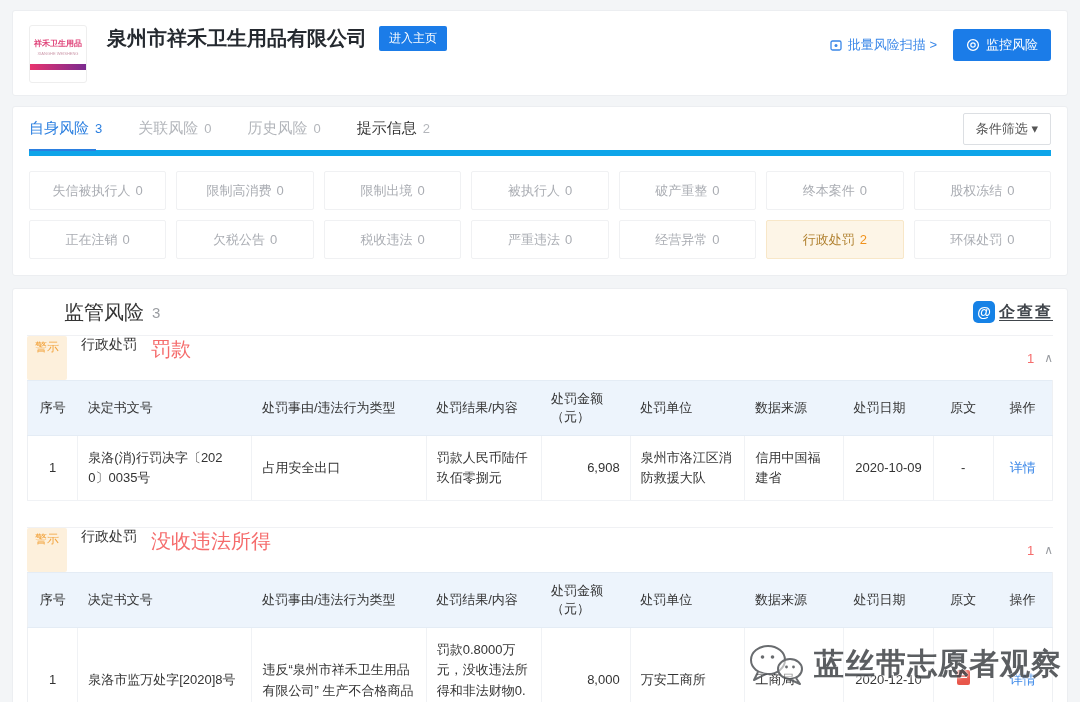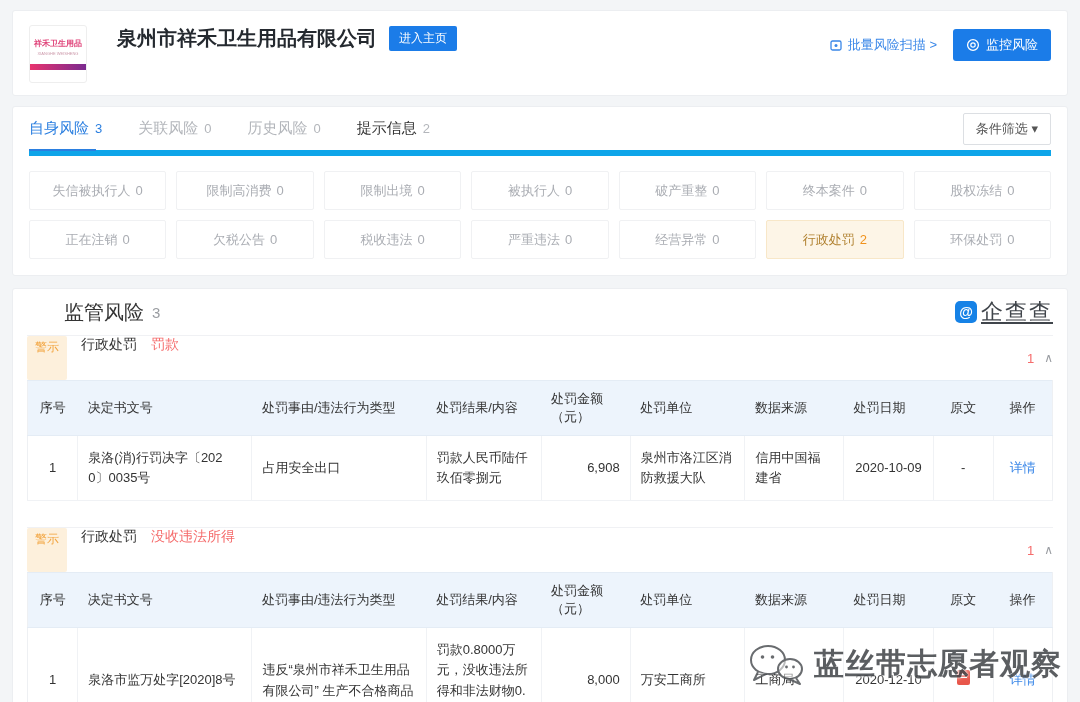--- a/index.html
+++ b/index.html
@@ -5,21 +5,21 @@
   * { margin:0; padding:0; box-sizing:border-box; }
   html,body { width:1080px; height:702px; overflow:hidden; }
   body {
     font-family:"Liberation Sans","DejaVu Sans",sans-serif;
     background:#f3f5f7; color:#333; font-size:13px; position:relative;
   }
   .card { background:#fff; border:1px solid #eceef1; border-radius:3px; margin:0 12px; }
 
   
   .header-card { margin-top:10px; padding:14px 16px; display:flex; align-items:flex-start; height:86px; }
-  .logo { width:58px; height:58px; border:1px solid #eee; border-radius:3px; margin-right:30px;
+  .logo { width:58px; height:58px; border:1px solid #eee; border-radius:3px; margin-right:20px;
           display:flex; flex-direction:column; justify-content:center; align-items:center; overflow:hidden; flex:none; background:#fff; }
   .logo .l1 { color:#e0447a; font-size:8px; font-weight:bold; white-space:nowrap; }
   .logo .l2 { color:#c9a; font-size:4px; white-space:nowrap; margin-top:2px; }
   .logo .bar { width:100%; height:6px; margin-top:8px; background:linear-gradient(90deg,#e8336e,#7a2a8f); }
   .title-row { display:flex; align-items:center; gap:12px; }
   .company-name { font-size:20px; font-weight:bold; color:#24292f; }
   .btn-blue { background:#1b7ce8; color:#fff; border-radius:2px; cursor:pointer; display:inline-flex; align-items:center; }
   .enter-home { font-size:12px; padding:4px 10px; }
   .info-row { margin-top:14px; font-size:13px; color:#333; display:flex; }
   .info-item { margin-right:46px; }
@@ -45,27 +45,27 @@
   .filter-cell.hl .fcnt { color:#f0921d; }
 
   
   .main-card { margin-top:12px; padding:0 14px; height:440px; overflow:hidden; }
   .main-head { display:flex; align-items:center; height:46px; }
   .main-title { font-size:20px; color:#333;margin-left:37px; }
   .main-count { font-size:15px; color:#9a9da2; margin-left:8px; }
   .brand { margin-left:auto; display:flex; align-items:center; gap:4px; }
   .brand-icon { width:22px; height:22px; background:#1682e6; border-radius:5px; color:#fff; font-size:14px; font-weight:bold;
                 display:flex; align-items:center; justify-content:center; }
-  .brand-name { font-size:22px; color:#40454b; font-weight:normal; letter-spacing:2px; text-decoration:underline; text-underline-offset:3px; }
+  .brand-name { font-size:16px; color:#40454b; font-weight:bold; letter-spacing:2px; text-decoration:underline; text-underline-offset:3px; }
 
   .group { border-top:1px solid #f0f1f4; padding:0 0 26px; }
   .group-head { display:flex; height:44px; gap:14px; }
   .badge-warn { background:#fdf0dc; color:#f2a33c; font-size:12px; padding:3px 8px; border-radius:2px; }
   .group-type { font-size:14px; color:#333; }
-  .group-sub { font-size:14px; color:#f56c6c; }
+  .group-sub { font-size:20px; color:#f56c6c; }
   .group-right { margin-left:auto; display:flex; align-items:center; gap:10px; }
   .group-count { color:#f56c6c; font-size:13px; }
   .chev { color:#9a9da2; font-size:12px; cursor:pointer; }
 
   table { width:100%; border-collapse:collapse; table-layout:fixed; }
   th { background:#edf4fc; color:#333; font-weight:normal; font-size:13px; padding:9px 10px; text-align:left;
        border-top:1px solid #e4ecf5; border-bottom:1px solid #e4ecf5; }
   th.c, td.c { text-align:center; }
   td { border:1px solid #f0f2f5; font-size:13px; color:#333; padding:12px 10px; vertical-align:middle; line-height:1.55; word-break:break-all; }
   tr td:first-child, tr th:first-child { border-left:1px solid #eef0f3; }

